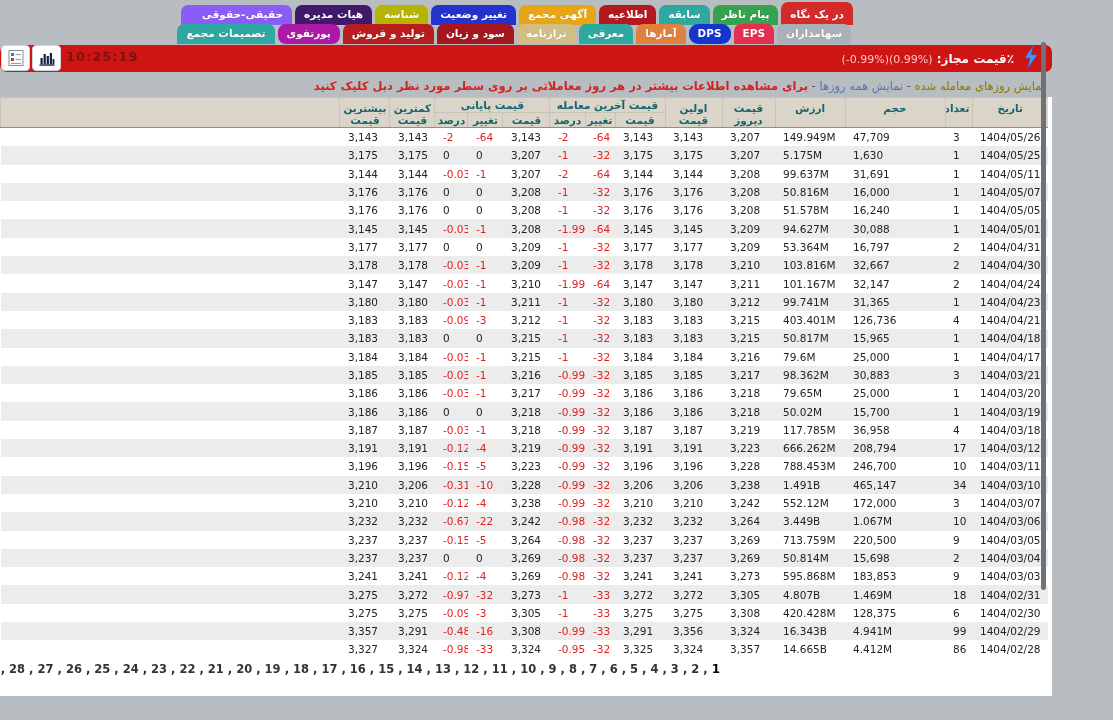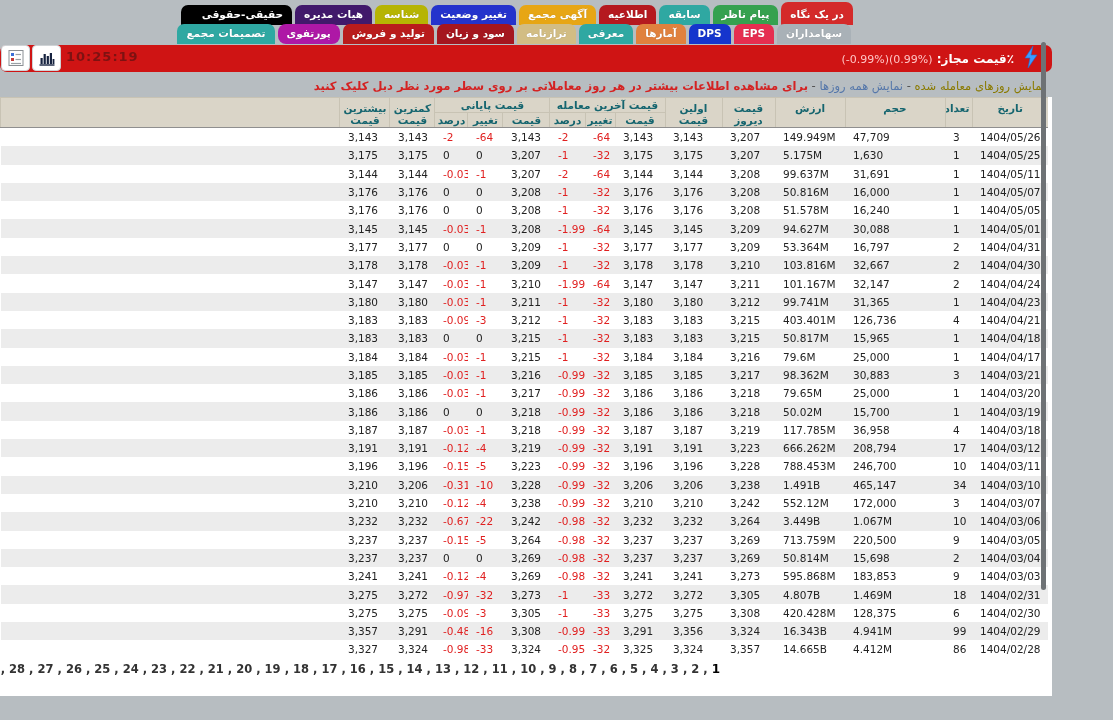--- a/index.html
+++ b/index.html
@@ -88,26 +88,26 @@
 
 <div id="tabrow1" class="tabrow">
     <span class="tab active" style="background: rgb(212, 42, 42);">در یک نگاه</span>
     <span class="tab" style="background: rgb(54, 161, 79);">پیام ناظر</span>
     <span class="tab" style="background: rgb(47, 168, 162);">سابقه</span>
     <span class="tab" style="background: rgb(181, 25, 31);">اطلاعیه</span>
     <span class="tab" style="background: rgb(231, 166, 21);">آگهی مجمع</span>
     <span class="tab" style="background: rgb(36, 51, 204);">تغییر وضعیت</span>
     <span class="tab" style="background: rgb(182, 180, 3);">شناسه</span>
     <span class="tab" style="background: rgb(65, 25, 107);">هیات مدیره</span>
-    <span class="tab" style="background: #000000; padding-left: 21px;">حقیقی-حقوقی</span>
+    <span class="tab" style="background: #8b5cf6; padding-left: 21px;">حقیقی-حقوقی</span>
   </div>
 <div id="tabrow2" class="tabrow">
     <span class="tab" style="background: rgb(169, 177, 183);">سهامداران</span>
     <span class="tab" style="background: rgb(230, 46, 80);">EPS</span>
-    <span class="tab" style="background: rgb(21, 53, 205);">DPS</span>
+    <span class="tab" style="background: rgb(21, 53, 205); border-radius: 9px;">DPS</span>
     <span class="tab" style="background: rgb(224, 129, 62);">آمارها</span>
     <span class="tab" style="background: rgb(47, 168, 162);">معرفی</span>
     <span class="tab" style="background: rgb(210, 189, 132);">ترازنامه</span>
     <span class="tab" style="background: rgb(165, 22, 31); text-align: right;">سود و زیان</span>
     <span class="tab" style="background: #b91c1c;">تولید و فروش</span>
     <span class="tab" style="background: rgb(174, 24, 166); border-radius: 8px;">پورتفوی</span>
     <span class="tab" style="background: rgb(47, 168, 162);">تصمیمات مجمع</span>
   </div>
 
 <div id="titlebar">

